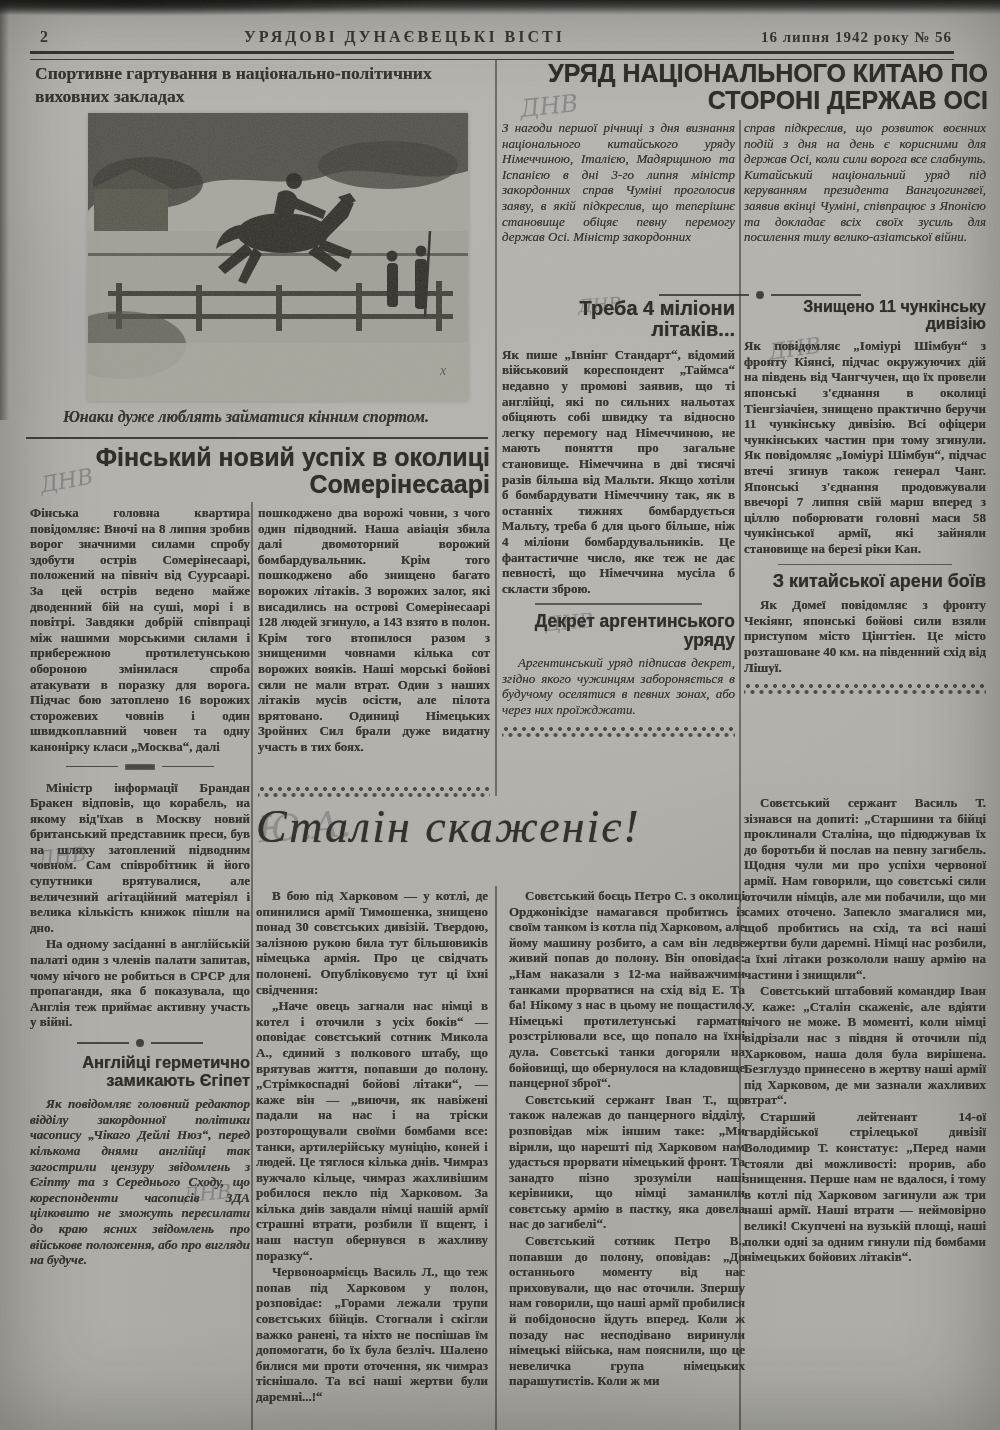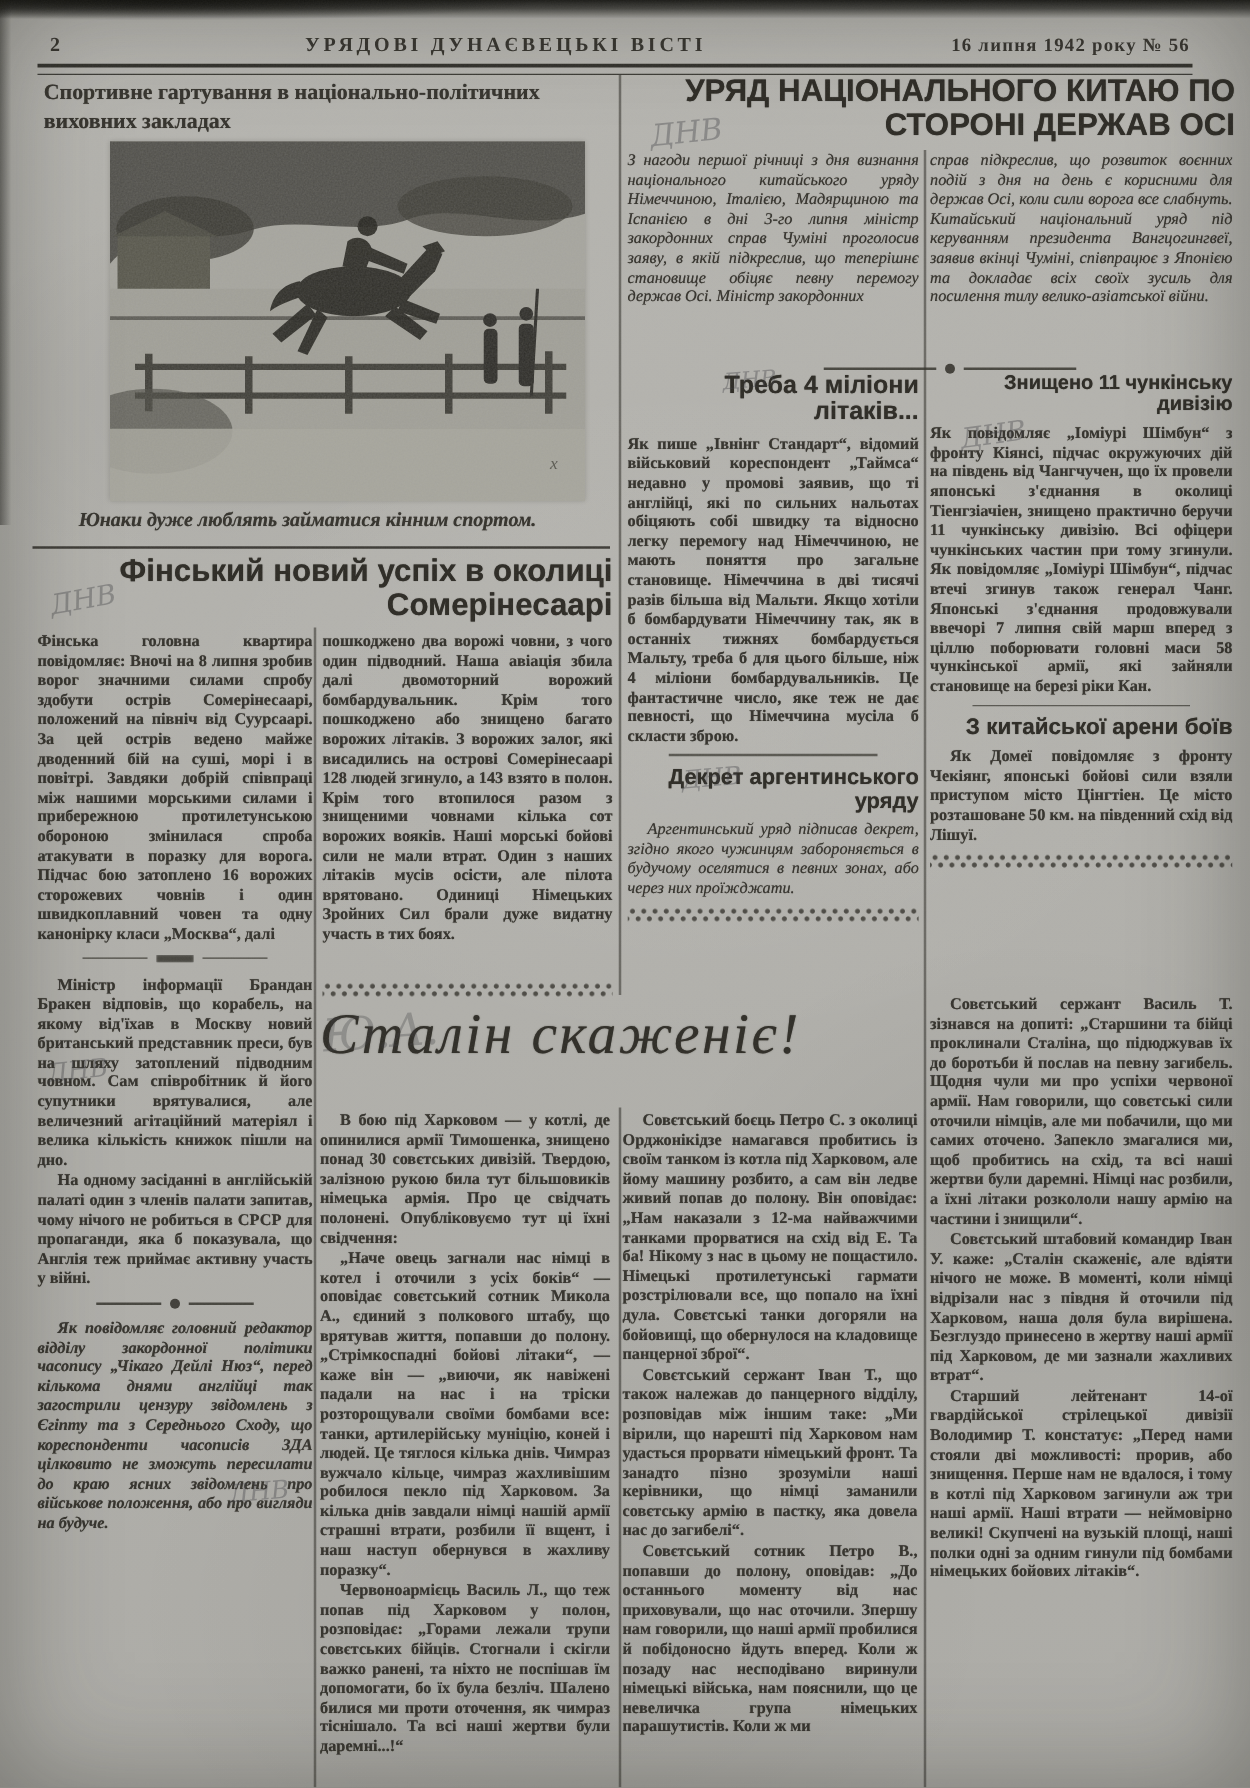--- a/index.html
+++ b/index.html
@@ -153,20 +153,21 @@
         <span class="sq"></span>
         <span class="l"></span>
       </div>
     <p style="margin-top:10px;">Міністр інформації Брандан Бракен відповів, що корабель, на якому від'їхав в Москву новий британський представник преси, був на шляху затоплений підводним човном. Сам співробітник й його супутники врятувалися, але величезний агітаційний матеріял і велика кількість книжок пішли на дно.</p>
     <p>На одному засіданні в англійській палаті один з членів палати запитав, чому нічого не робиться в СРСР для пропаганди, яка б показувала, що Англія теж приймає активну участь у війні.</p>
     <div class="divider">
         <span class="l"></span>
         <span class="dot"></span>
         <span class="l"></span>
       </div>
+    <div class="h-sans" style="font-size:16.5px;margin:2px 0 7px;">Англійці герметично замикають Єгіпет</div>
     <p class="it">Як повідомляє головний редактор відділу закордонної політики часопису „Чікаго Дейлі Нюз“, перед кількома днями англійці так загострили цензуру звідомлень з Єгіпту та з Середнього Сходу, що кореспонденти часописів ЗДА цілковито не зможуть пересилати до краю ясних звідомлень про військове положення, або про вигляди на будуче.</p>
   </div>
 
   <div class="abs body-text" style="left:258px;top:505px;width:232px;font-weight:600;">
     <p class="noind">пошкоджено два ворожі човни, з чого один підводний. Наша авіація збила далі двомоторний ворожий бомбардувальник. Крім того пошкоджено або знищено багато ворожих літаків. З ворожих залог, які висадились на острові Сомерінесаарі 128 людей згинуло, а 143 взято в полон. Крім того втопилося разом з знищеними човнами кілька сот ворожих вояків. Наші морські бойові сили не мали втрат. Один з наших літаків мусів осісти, але пілота врятовано. Одиниці Німецьких Зройних Сил брали дуже видатну участь в тих боях.</p>
   </div>
   <div class="abs lace" style="left:258px;top:778px;width:232px;"></div>
 
   <div class="abs h-sans" style="left:502px;top:60px;width:486px;font-size:25px;">УРЯД НАЦІОНАЛЬНОГО КИТАЮ ПО СТОРОНІ ДЕРЖАВ ОСІ</div>
   <div class="abs body-text it" style="left:502px;top:120px;width:233px;height:168px;overflow:hidden;">
@@ -195,34 +196,34 @@
   </div>
 
   <div class="abs" style="left:744px;top:298px;width:242px;height:494px;overflow:hidden;">
     <div class="h-sans" style="font-size:16px;margin-bottom:6px;">Знищено 11 чункінську дивізію</div>
     <div class="body-text" style="font-weight:600;">
       <p class="noind">Як повідомляє „Іоміурі Шімбун“ з фронту Кіянсі, підчас окружуючих дій на південь від Чангчучен, що їх провели японські з'єднання в околиці Тіенгзіачіен, знищено практично беручи 11 чункінську дивізію. Всі офіцери чункінських частин при тому згинули. Як повідомляє „Іоміурі Шімбун“, підчас втечі згинув також генерал Чанг. Японські з'єднання продовжували ввечорі 7 липня свій марш вперед з ціллю поборювати головні маси 58 чункінської армії, які зайняли становище на березі ріки Кан.</p>
     </div>
     <div class="thinrule"></div>
     <div class="h-sans" style="font-size:18px;margin:3px 0 6px;">З китайської арени боїв</div>
     <div class="body-text" style="font-weight:600;">
-      <p>Як Домеї повідомляє з фронту Чекіянг, японські бойові сили взяли приступом місто Цінгтіен. Це місто розташоване 50 км. на південний схід від Лішуї.</p>
+      <p>Як Домеї повідомляє з фронту Чекіянг, японські бойові сили взяли приступом місто Цінгтіен. Це місто розташоване 40 км. на південний схід від Лішуї.</p>
     </div>
     <div class="lace"></div>
   </div>
 
   <div class="abs stalin-head" style="left:256px;top:800px;width:478px;">Сталін скаженіє!</div>
 
   <div class="abs body-text" style="left:256px;top:888px;width:232px;font-weight:600;">
     <p>В бою під Харковом — у котлі, де опинилися армії Тимошенка, знищено понад 30 совєтських дивізій. Твердою, залізною рукою била тут більшовиків німецька армія. Про це свідчать полонені. Опубліковуємо тут ці їхні свідчення:</p>
     <p>„Наче овець загнали нас німці в котел і оточили з усіх боків“ — оповідає совєтський сотник Микола А., єдиний з полкового штабу, що врятував життя, попавши до полону. „Стрімкоспадні бойові літаки“, — каже він — „виючи, як навіжені падали на нас і на тріски розторощували своїми бомбами все: танки, артилерійську муніцію, коней і людей. Це тяглося кілька днів. Чимраз вужчало кільце, чимраз жахливішим робилося пекло під Харковом. За кілька днів завдали німці нашій армії страшні втрати, розбили її вщент, і наш наступ обернувся в жахливу поразку“.</p>
     <p>Червоноармієць Василь Л., що теж попав під Харковом у полон, розповідає: „Горами лежали трупи совєтських бійців. Стогнали і скігли важко ранені, та ніхто не поспішав їм допомогати, бо їх була безліч. Шалено билися ми проти оточення, як чимраз тіснішало. Та всі наші жертви були даремні...!“</p>
   </div>
 
-  <div class="abs body-text" style="left:498px;top:888px;width:236px;font-weight:600;">
+  <div class="abs body-text" style="left:498px;top:888px;width:236px;font-weight:600;padding-left:11px;">
     <p>Совєтський боєць Петро С. з околиці Орджонікідзе намагався пробитись із своїм танком із котла під Харковом, але йому машину розбито, а сам він ледве живий попав до полону. Він оповідає: „Нам наказали з 12-ма найважчими танками прорватися на схід від Е. Та ба! Нікому з нас в цьому не пощастило. Німецькі протилетунські гармати розстрілювали все, що попало на їхні дула. Совєтські танки догоряли на бойовищі, що обернулося на кладовище панцерної зброї“.</p>
     <p>Совєтський сержант Іван Т., що також належав до панцерного відділу, розповідав між іншим таке: „Ми вірили, що нарешті під Харковом нам удасться прорвати німецький фронт. Та занадто пізно зрозуміли наші керівники, що німці заманили совєтську армію в пастку, яка довела нас до загибелі“.</p>
     <p>Совєтський сотник Петро В., попавши до полону, оповідав: „До останнього моменту від нас приховували, що нас оточили. Зпершу нам говорили, що наші армії пробилися й побідоносно йдуть вперед. Коли ж позаду нас несподівано виринули німецькі війська, нам пояснили, що це невеличка група німецьких парашутистів. Коли ж ми</p>
   </div>
 
   <div class="abs body-text" style="left:744px;top:795px;width:242px;font-weight:600;">
     <p>Совєтський сержант Василь Т. зізнався на допиті: „Старшини та бійці проклинали Сталіна, що підюджував їх до боротьби й послав на певну загибель. Щодня чули ми про успіхи червоної армії. Нам говорили, що совєтські сили оточили німців, але ми побачили, що ми самих оточено. Запекло змагалися ми, щоб пробитись на схід, та всі наші жертви були даремні. Німці нас розбили, а їхні літаки розкололи нашу армію на частини і знищили“.</p>
     <p>Совєтський штабовий командир Іван У. каже: „Сталін скаженіє, але вдіяти нічого не може. В моменті, коли німці відрізали нас з півдня й оточили під Харковом, наша доля була вирішена. Безглуздо принесено в жертву наші армії під Харковом, де ми зазнали жахливих втрат“.</p>
     <p>Старший лейтенант 14-ої гвардійської стрілецької дивізії Володимир Т. констатує: „Перед нами стояли дві можливості: прорив, або знищення. Перше нам не вдалося, і тому в котлі під Харковом загинули аж три наші армії. Наші втрати — неймовірно великі! Скупчені на вузькій площі, наші полки одні за одним гинули під бомбами німецьких бойових літаків“.</p>
   </div>

